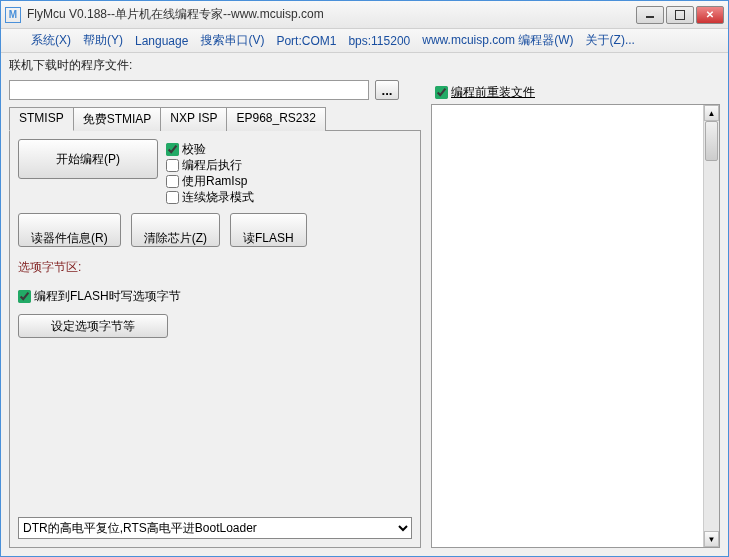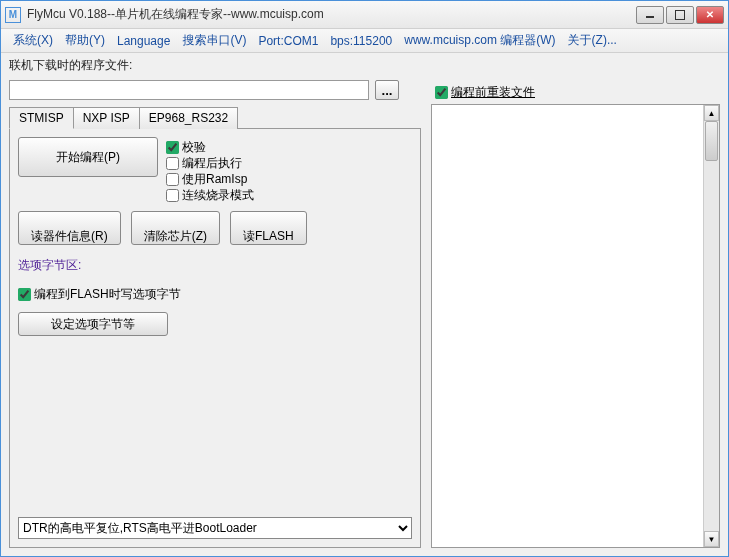--- a/index.html
+++ b/index.html
@@ -9,21 +9,21 @@
 
 .titlebar { height: 28px; background: linear-gradient(to bottom, #f8f8f8, #e8e8e8); border-bottom: 1px solid #d0d0d0; display: flex; align-items: center; padding: 0 4px; }
 .titlebar-icon { width: 16px; height: 16px; margin-right: 6px; border: 1px solid #4a90d9; display: flex; align-items: center; justify-content: center; font-size: 10px; color: #4a90d9; font-weight: bold; }
 .titlebar-text { flex: 1; font-size: 12px; color: #333; }
 .win-controls { display: flex; gap: 2px; }
 .win-btn { width: 28px; height: 18px; border: 1px solid #888; background: linear-gradient(to bottom,#f0f0f0,#d8d8d8); display: flex; align-items: center; justify-content: center; font-size: 10px; cursor: pointer; border-radius: 2px; }
 .win-btn.min::before { content: ""; width: 8px; height: 2px; background: #333; margin-top: 5px; }
 .win-btn.max::before { content: ""; width: 8px; height: 8px; border: 1px solid #333; }
 .win-btn.close { background: linear-gradient(to bottom,#e88,#c33); color: #fff; font-weight: bold; }
 
-.menubar { height: 24px; background: linear-gradient(to bottom,#f7f7f7,#ececec); border-bottom: 1px solid #d0d0d0; display: flex; align-items: center; padding: 0 6px; gap: 0; }
+.menubar { height: 24px; background: linear-gradient(to bottom,#f7f7f7,#ececec); border-bottom: 1px solid #d0d0d0; display: flex; align-items: center; padding: 0 24px; gap: 0; }
 .menu-item { padding: 3px 6px; color: #1a4fa0; cursor: pointer; white-space: nowrap; }
 
 .content { flex: 1; display: flex; flex-direction: column; padding: 4px 8px 8px 8px; background: #f0f0f0; }
 .row1 { display: flex; align-items: center; gap: 8px; margin-bottom: 6px; }
 .row1 .label1 { color: #222; text-align: center; }
 .row1 .spacer { flex: 1; }
 
 .row2 { display: flex; align-items: center; gap: 6px; margin-bottom: 6px; }
 .file-input { flex: 0 0 360px; height: 20px; border: 1px solid #999; background: #fff; padding: 1px 4px; font-size: 12px; }
 .browse-btn { width: 24px; height: 20px; border: 1px solid #888; background: linear-gradient(to bottom,#fefefe,#e0e0e0); cursor: pointer; font-weight: bold; border-radius: 2px; }
@@ -39,21 +39,21 @@
 .tab-panel { flex: 1; border: 1px solid #999; background: #f0f0f0; padding: 8px; display: flex; flex-direction: column; gap: 8px; }
 
 .panel-row { display: flex; gap: 8px; align-items: flex-start; }
 .big-btn { width: 140px; height: 40px; border: 1px solid #888; background: linear-gradient(to bottom,#fefefe,#dedede); border-radius: 3px; cursor: pointer; font-size: 12px; }
 .small-btn { height: 24px; padding: 16px 12px; border: 1px solid #888; background: linear-gradient(to bottom,#fefefe,#dedede); border-radius: 3px; cursor: pointer; font-size: 12px; }
 .check-col { display: flex; flex-direction: column; gap: 0px; padding-top: 2px; }
 .check-col .checkbox-wrap { height: 16px; }
 
 .row-btns { display: flex; gap: 10px; }
 
-.group-label { color: #4c1d95; margin-top: 4px; }
+.group-label { color: #7f1d1d; margin-top: 4px; }
 .group-box { border: none; padding: 4px 0; }
 
 .bottom-select { margin-top: auto; }
 .bottom-select select { width: 100%; height: 22px; border: 1px solid #888; background: #fff; font-size: 12px; }
 
 .scroll-y { width: 16px; background: #e8e8e8; border-left: 1px solid #ccc; position: relative; }
 .scroll-y .arrow { height: 16px; background: linear-gradient(to bottom,#fafafa,#ddd); border: 1px solid #bbb; display: flex; align-items: center; justify-content: center; font-size: 8px; }
 .scroll-y .thumb { position: absolute; top: 16px; left: 1px; right: 1px; height: 40px; background: linear-gradient(to bottom,#f0f0f0,#ccc); border: 1px solid #aaa; border-radius: 2px; }
 
 .right-box { flex: 1; display: flex; border: 1px solid #999; background: #fff; }
@@ -96,20 +96,21 @@
 
       <div class="left-pane">
 
         <div class="row2">
           <input class="file-input" type="text" value="" style="">
           <button class="browse-btn">...</button>
         </div>
 
         <div class="tabs">
           <div class="tab active">STMISP</div>
+          <div class="tab">免费STMIAP</div>
           <div class="tab">NXP ISP</div>
           <div class="tab">EP968_RS232</div>
         </div>
 
         <div class="tab-panel">
 
           <div class="panel-row">
             <button class="big-btn">开始编程(P)</button>
             <div class="check-col">
               <label class="checkbox-wrap">

